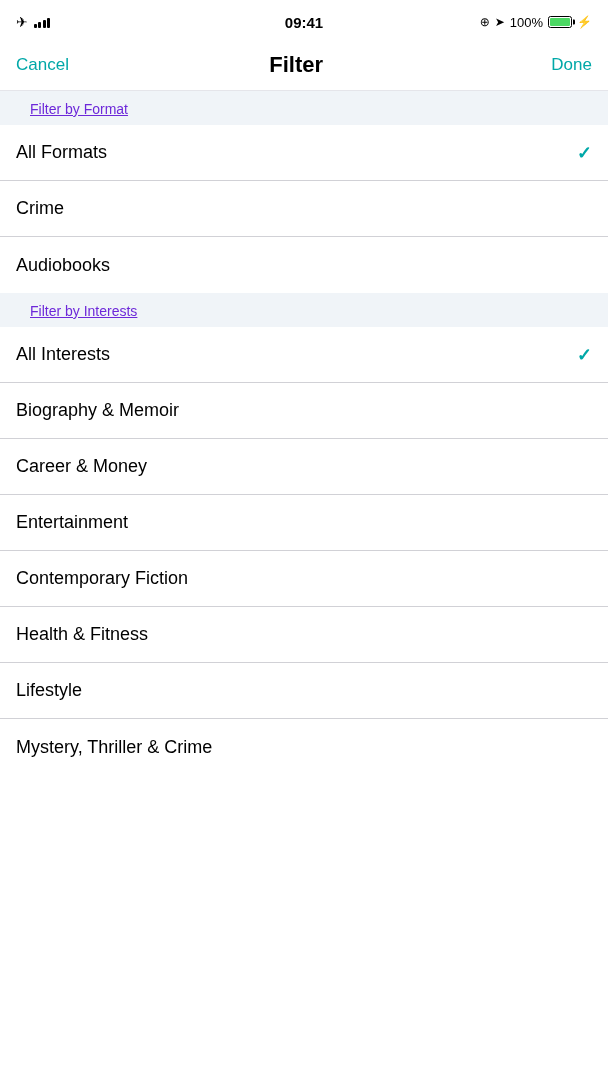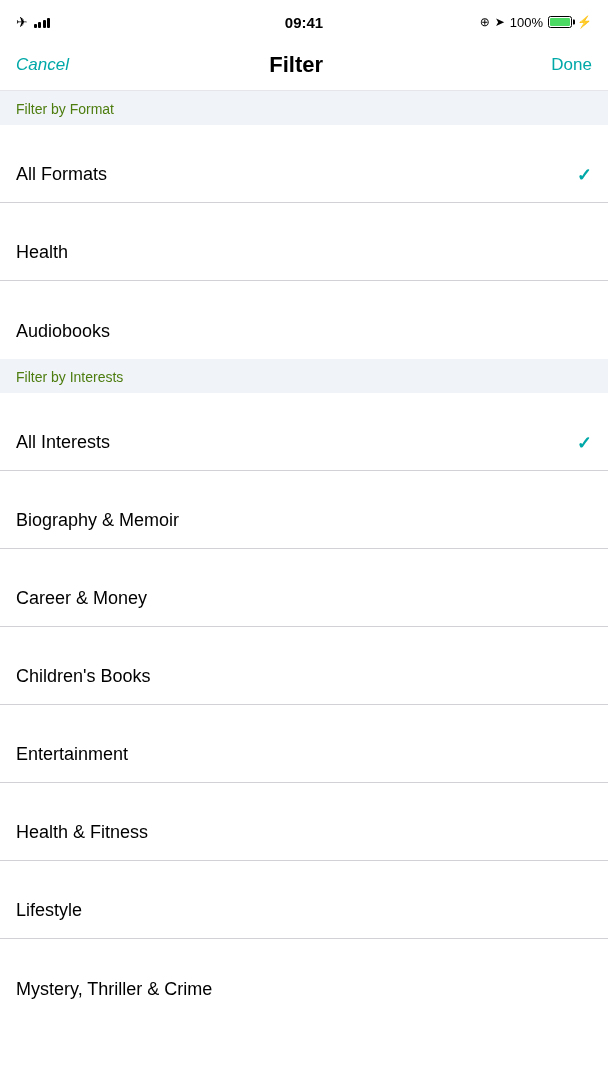--- a/index.html
+++ b/index.html
@@ -57,56 +57,55 @@
       justify-content: space-between;
       padding: 8px 16px 12px;
       background: #ffffff;
       border-bottom: 1px solid #e5e5ea;
     }
 
     .nav-cancel {
       font-size: 17px;
       color: #00a8a8;
       cursor: pointer;
-      font-style: italic;
     }
 
     .nav-title {
       font-size: 22px;
       font-weight: 600;
       color: #000;
     }
 
     .nav-done {
       font-size: 17px;
       color: #00a8a8;
       cursor: pointer;
       font-weight: 400;
       margin-left: 28px;
     }
 
     
     .section-header {
       background: #f0f4f8;
-      padding: 10px 16px 8px;
+      padding: 10px 30px 8px;
       font-size: 14px;
-      color: #4d7c0f;
+      color: #6d28d9;
+      text-decoration: underline;
     }
 
     
     .list-item {
       display: flex;
       align-items: center;
       justify-content: space-between;
       padding: 4px 16px;
       height: 56px;
       background: #ffffff;
       border-bottom: 1px solid #d1d1d6;
       cursor: pointer;
-      margin-top: 22px;
     }
 
     .list-item:last-child {
       border-bottom: none;
     }
 
     .list-item-label {
       font-size: 18px;
       color: #000000;
     }
@@ -205,21 +204,21 @@
 </div>
 
 <div class="section-header">Filter by Format</div>
 
 <div id="format-list">
     <div class="list-item">
       <span class="list-item-label">All Formats</span>
       <span class="checkmark">✓</span>
     </div>
     <div class="list-item">
-      <span class="list-item-label">Health</span>
+      <span class="list-item-label">Crime</span>
 
     </div>
     <div class="list-item">
       <span class="list-item-label">Audiobooks</span>
 
     </div>
   </div>
 
 <div class="section-header">Filter by Interests</div>
 
@@ -230,25 +229,25 @@
     </div>
     <div class="list-item">
       <span class="list-item-label">Biography &amp; Memoir</span>
 
     </div>
     <div class="list-item">
       <span class="list-item-label">Career &amp; Money</span>
 
     </div>
     <div class="list-item">
-      <span class="list-item-label">Children's Books</span>
-
-    </div>
-    <div class="list-item">
       <span class="list-item-label">Entertainment</span>
+
+    </div>
+    <div class="list-item">
+      <span class="list-item-label">Contemporary Fiction</span>
 
     </div>
     <div class="list-item">
       <span class="list-item-label">Health &amp; Fitness</span>
 
     </div>
     <div class="list-item">
       <span class="list-item-label">Lifestyle</span>
 
     </div>

